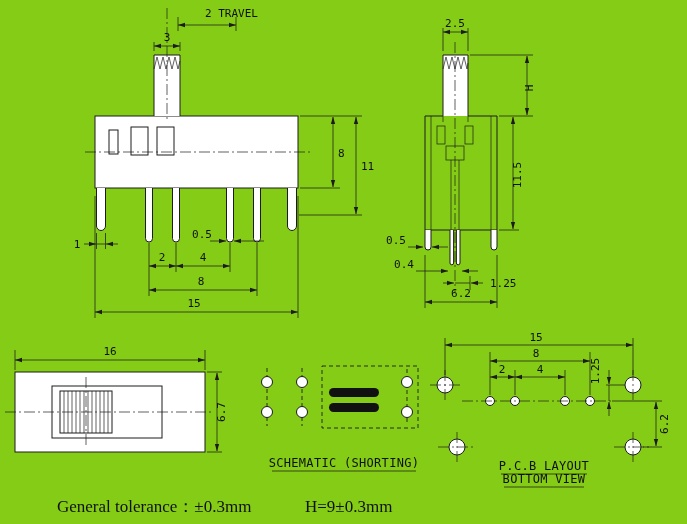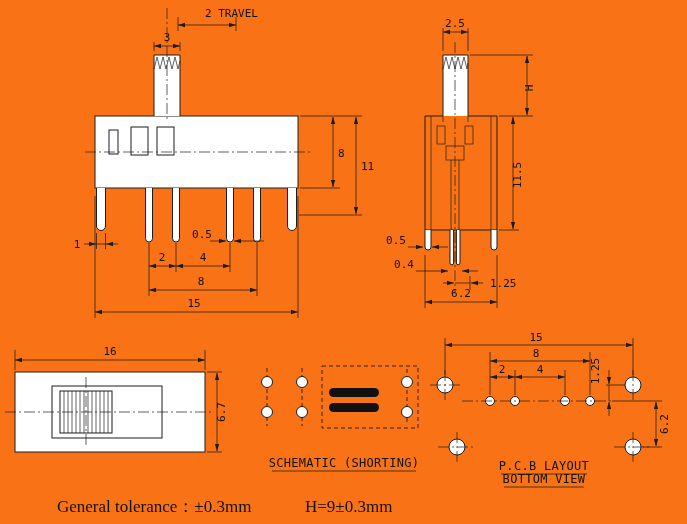--- a/index.html
+++ b/index.html
@@ -1,16 +1,16 @@
 <!DOCTYPE html>
 <html><head>
 <meta charset="utf-8">
 <style>
   html,body{margin:0;padding:0;background:#fff}
-  .stage{position:relative;width:687px;height:524px;background:#f97316;overflow:hidden}
+  .stage{position:relative;width:687px;height:524px;background:#84cc16;overflow:hidden}
   svg{display:block}
   .ln{stroke:#1c1c1c;stroke-width:1;fill:none;stroke-linecap:butt}
   .thin{stroke-width:.7}
   .fw{fill:#fff}
   .cl{stroke:#1c1c1c;stroke-width:.7;fill:none;stroke-dasharray:11 3 2 3}
   .dsh{stroke:#1c1c1c;stroke-width:.9;fill:none;stroke-dasharray:4 3}
   .dim{stroke:#1c1c1c;stroke-width:.75;fill:none}
   .blk{fill:#111;stroke:none}
   text{fill:#111}
   .d{font:11px "DejaVu Sans Mono", monospace}

